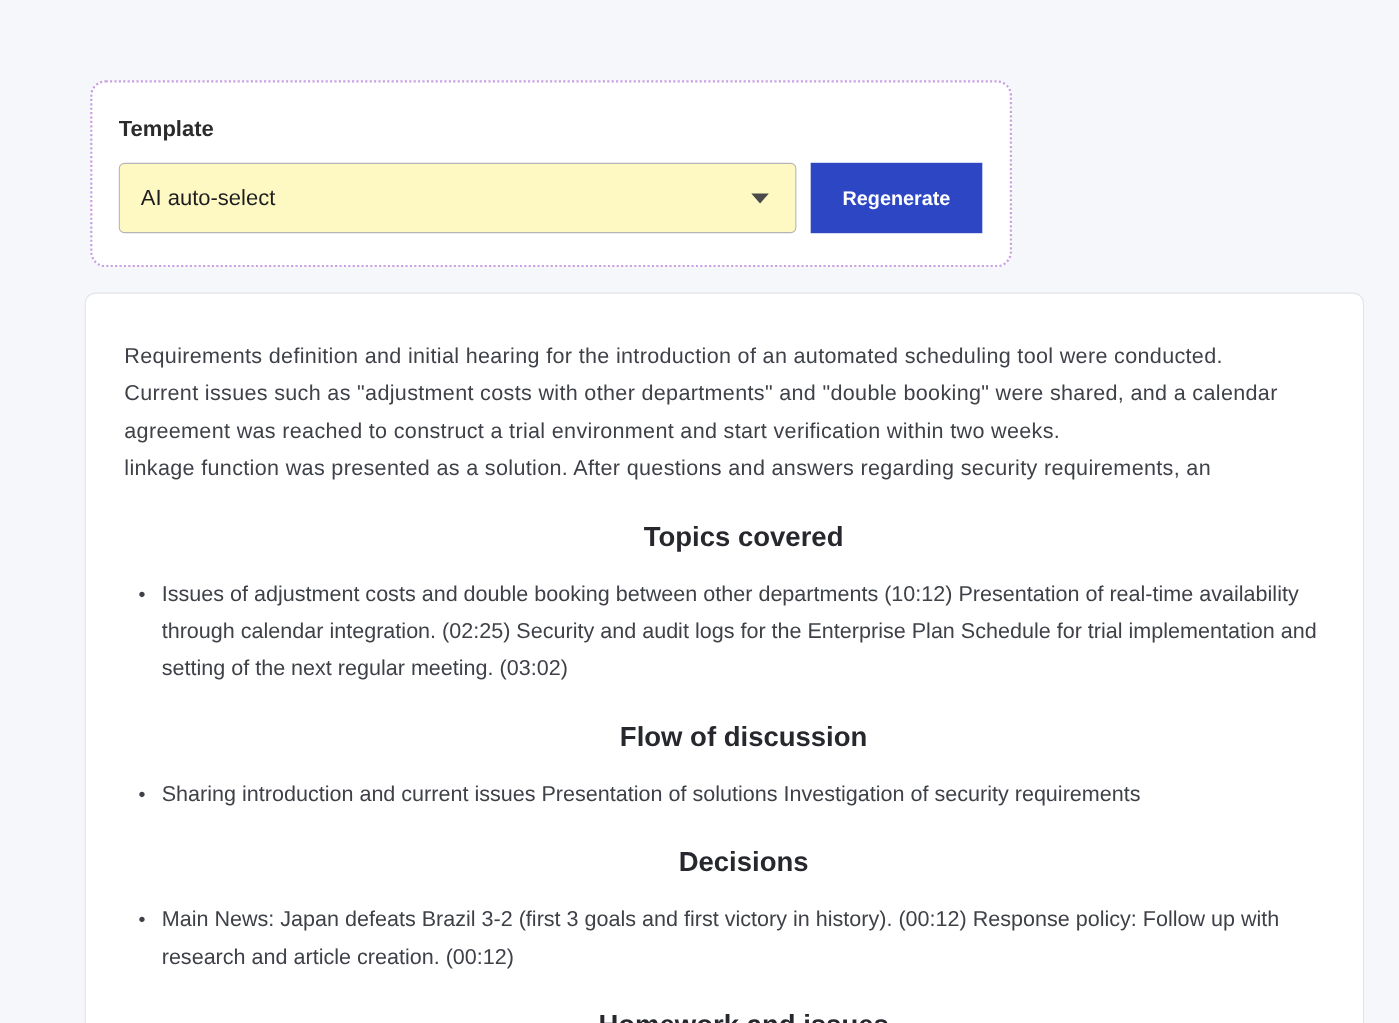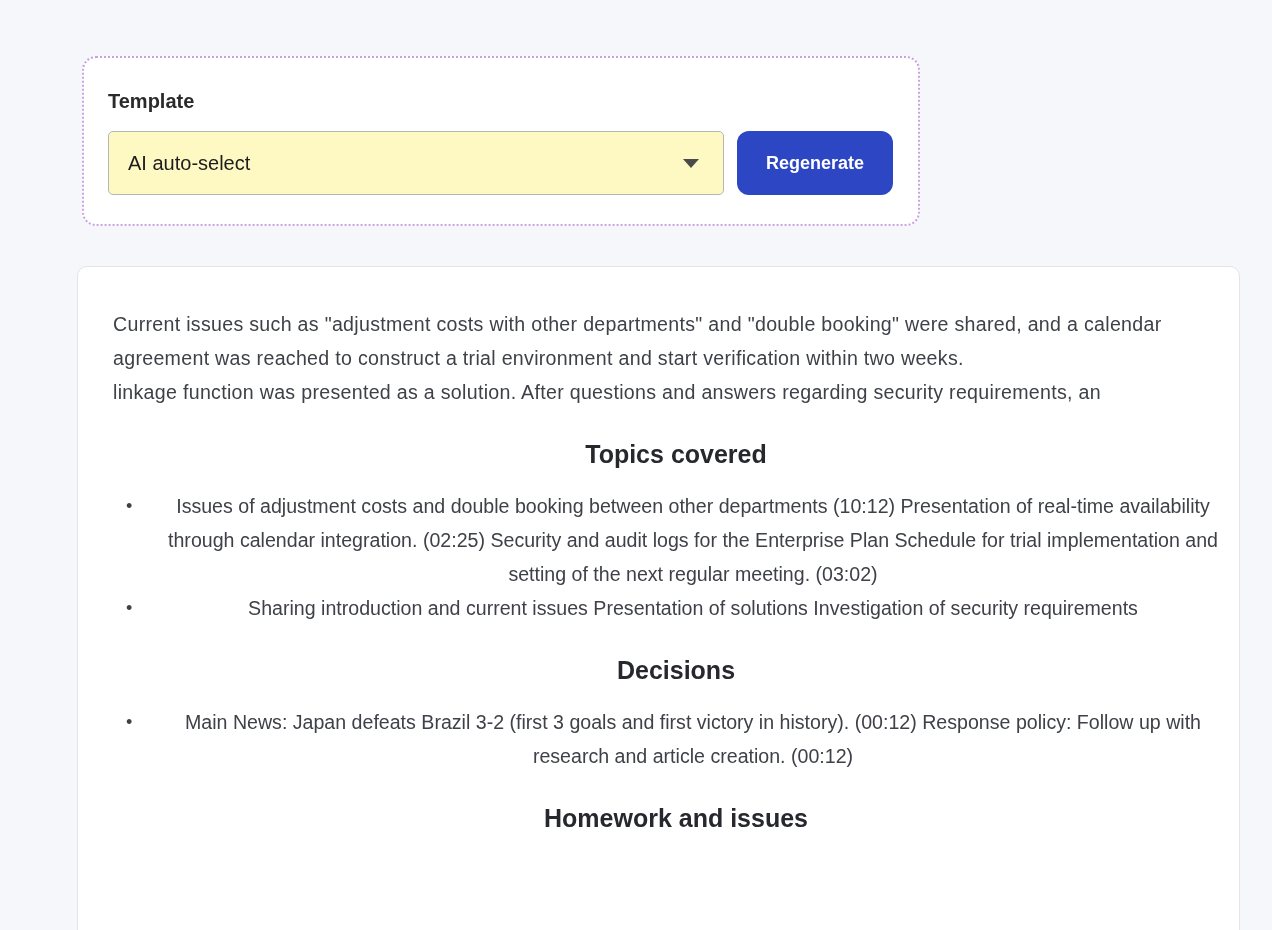--- a/index.html
+++ b/index.html
@@ -7,21 +7,21 @@
     width: 1272px; height: 930px;
     overflow: hidden;
     background: #f6f7fb;
     font-family: "Liberation Sans", "DejaVu Sans", sans-serif;
     position: relative;
   }
 
   
   .template-panel {
     position: absolute;
-    left: 82px; top: 56px;
+    left: 82px; top: 73px;
     width: 838px; height: 170px;
     background: #ffffff;
     border: 2px dotted #c9a2e2;
     border-radius: 14px;
     padding: 31px 25px 0 24px;
   }
   .template-label {
     font-size: 20px;
     font-weight: 700;
     color: #2b2b2b;
@@ -47,21 +47,21 @@
   .caret-down {
     width: 0; height: 0;
     border-left: 8px solid transparent;
     border-right: 8px solid transparent;
     border-top: 9px solid #4a4a4a;
   }
   .regenerate-btn {
     margin-left: 13px;
     width: 157px; height: 64px;
     border: none;
-    border-radius: 12px;
+    border-radius: 0;
     background: #2d47c4;
     color: #ffffff;
     font-family: inherit;
     font-size: 18px;
     font-weight: 700;
     cursor: pointer;
   }
 
   
   .doc-card {
@@ -82,21 +82,21 @@
     white-space: nowrap;
   }
   .section-heading {
     font-size: 25px;
     line-height: 30px;
     font-weight: 700;
     color: #26282d;
     margin: 30px 0 20px 0;
     text-align: center;
   }
-  .bullet-list { list-style: none; margin: 0; text-align: center; }
+  .bullet-list { list-style: none; margin: 0; }
   .bullet-item {
     position: relative;
     font-size: 19.6px;
     line-height: 34px;
     color: #3e4147;
     padding-left: 34px;
   }
   .bullet-item::before {
     content: "\2022";
     position: absolute;
@@ -114,29 +114,31 @@
     <div class="template-select" role="combobox">
       <span class="template-select-value">AI auto-select</span>
       <span class="caret-down"></span>
     </div>
     <button class="regenerate-btn">Regenerate</button>
   </div>
 </div>
 
 <div class="doc-card">
 
+  <div class="summary-line">Requirements definition and initial hearing for the introduction of an automated scheduling tool were conducted.</div>
   <div class="summary-line">Current issues such as "adjustment costs with other departments" and "double booking" were shared, and a calendar</div>
   <div class="summary-line">agreement was reached to construct a trial environment and start verification within two weeks.</div>
   <div class="summary-line">linkage function was presented as a solution. After questions and answers regarding security requirements, an</div>
 
   <div class="section-heading">Topics covered</div>
   <ul class="bullet-list">
     <li class="bullet-item">Issues of adjustment costs and double booking between other departments (10:12) Presentation of real-time availability through calendar integration. (02:25) Security and audit logs for the Enterprise Plan Schedule for trial implementation and setting of the next regular meeting. (03:02)</li>
   </ul>
 
+  <div class="section-heading">Flow of discussion</div>
   <ul class="bullet-list">
     <li class="bullet-item">Sharing introduction and current issues Presentation of solutions Investigation of security requirements</li>
   </ul>
 
   <div class="section-heading">Decisions</div>
   <ul class="bullet-list">
     <li class="bullet-item">Main News: Japan defeats Brazil 3-2 (first 3 goals and first victory in history). (00:12) Response policy: Follow up with research and article creation. (00:12)</li>
   </ul>
 
   <div class="section-heading">Homework and issues</div>

